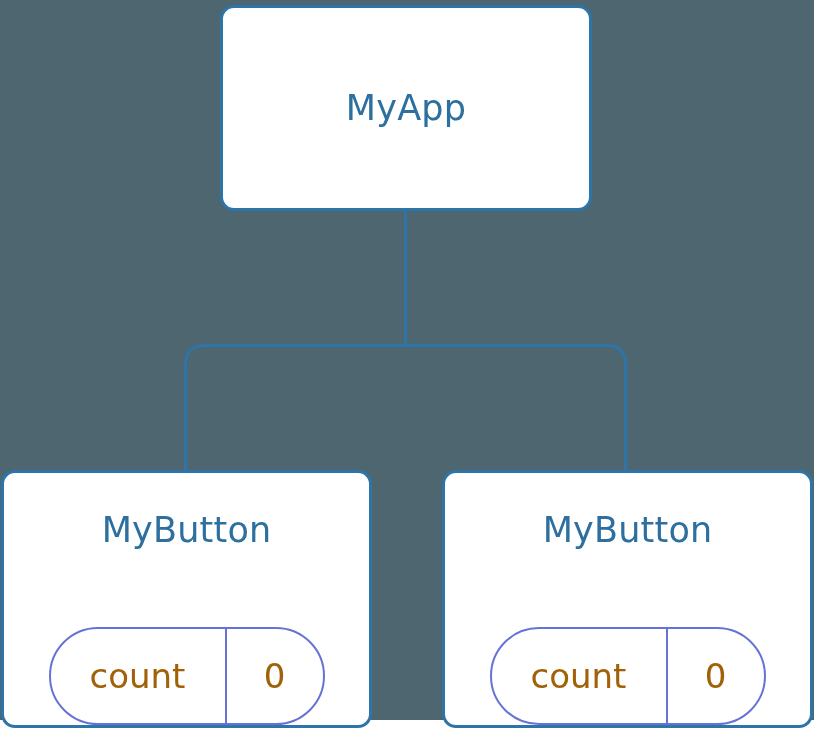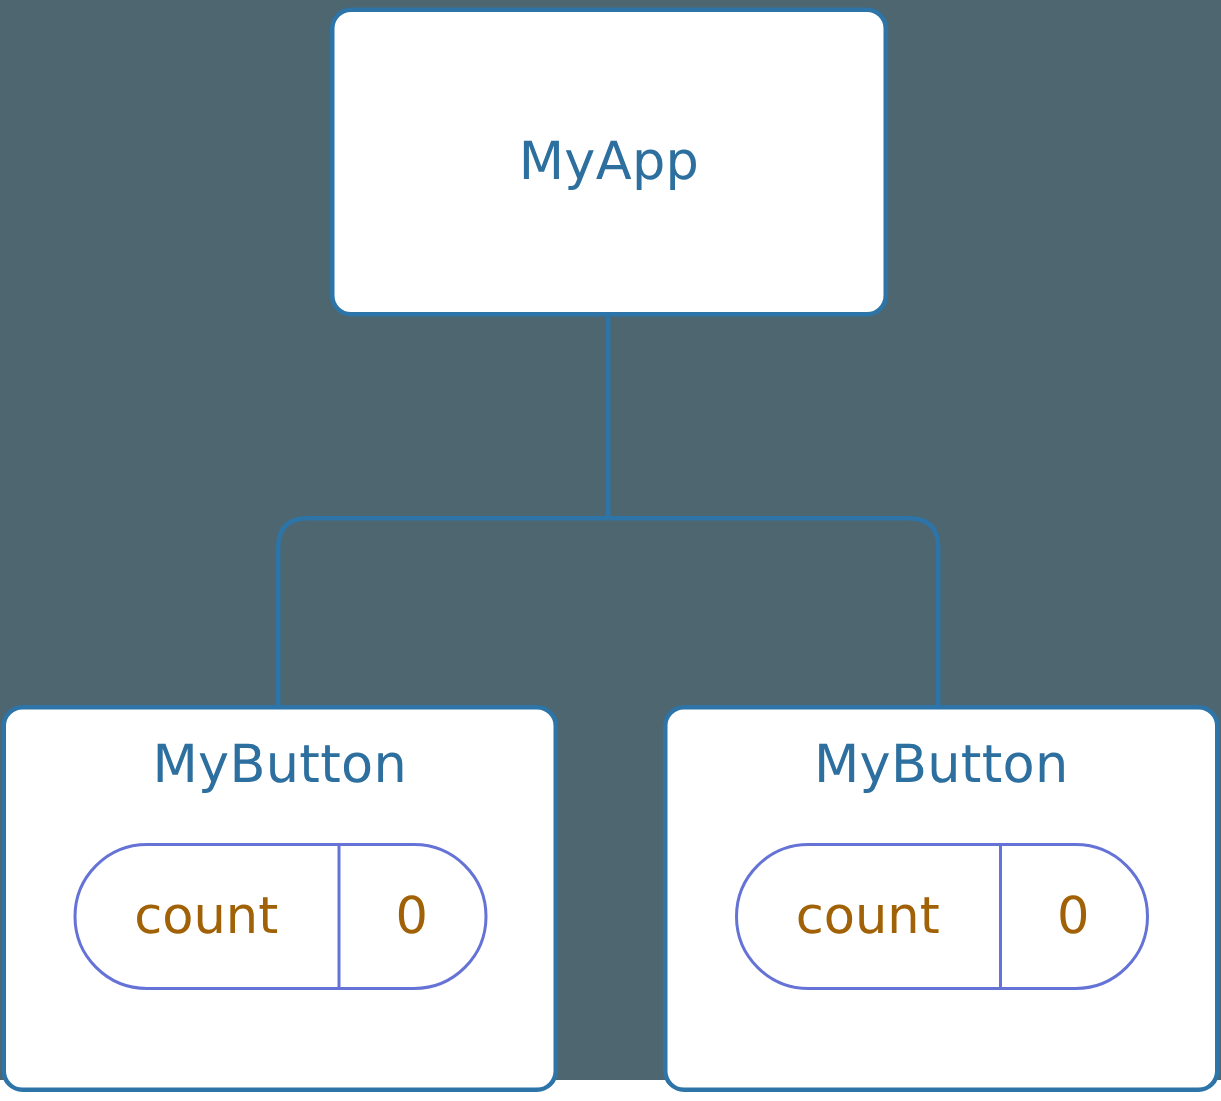--- a/index.html
+++ b/index.html
@@ -41,22 +41,22 @@
   .node-root {
     left: 220px;
     top: 5px;
     width: 372px;
     height: 206px;
     justify-content: center;
   }
   .node-child {
     width: 371px;
     height: 258px;
-    justify-content: flex-start;
-    padding-top: 20px;
+    justify-content: space-between;
+    padding-top: 40px;
   }
   .node-child-left  { left: 1px;   top: 470px; }
   .node-child-right { left: 442px; top: 470px; }
 
   .node-title {
     color: #2d6f9e;
     font-size: 35px;
     line-height: 1;
     letter-spacing: 0.2px;
     white-space: nowrap;

